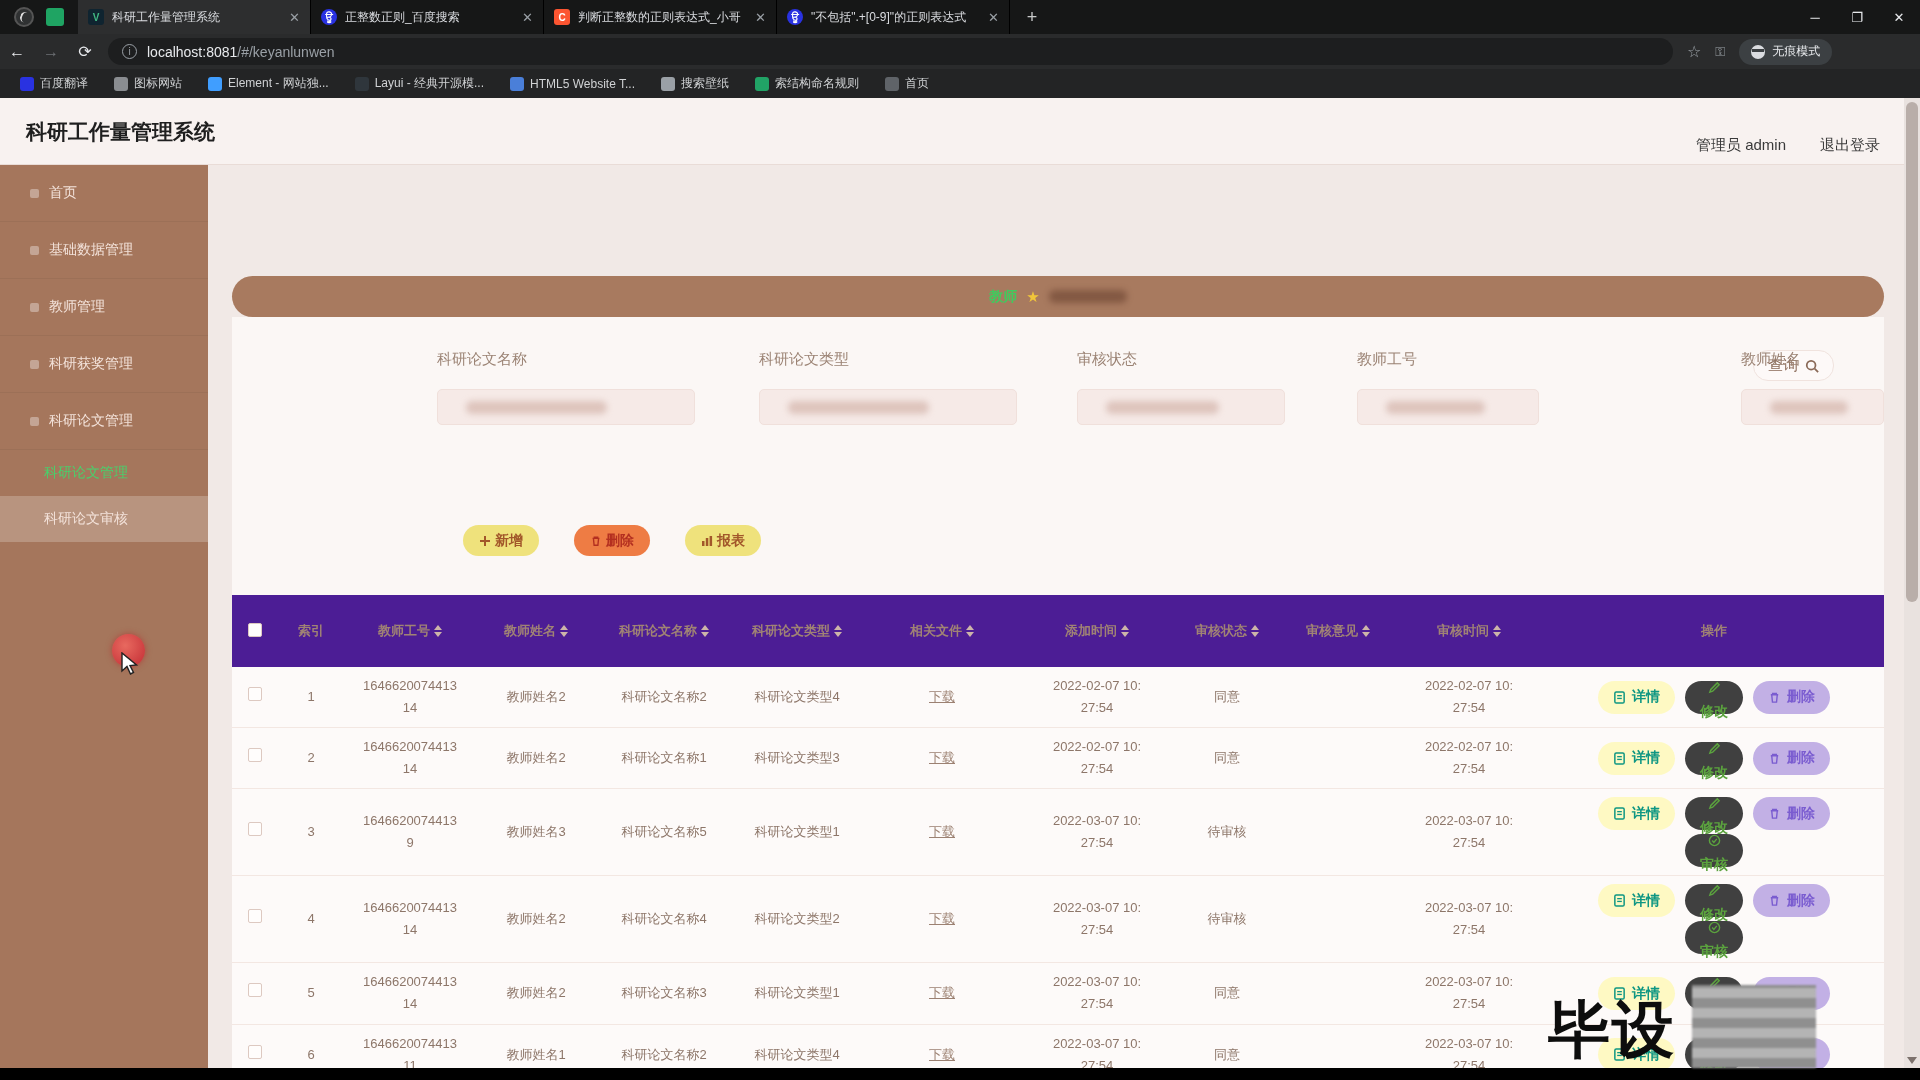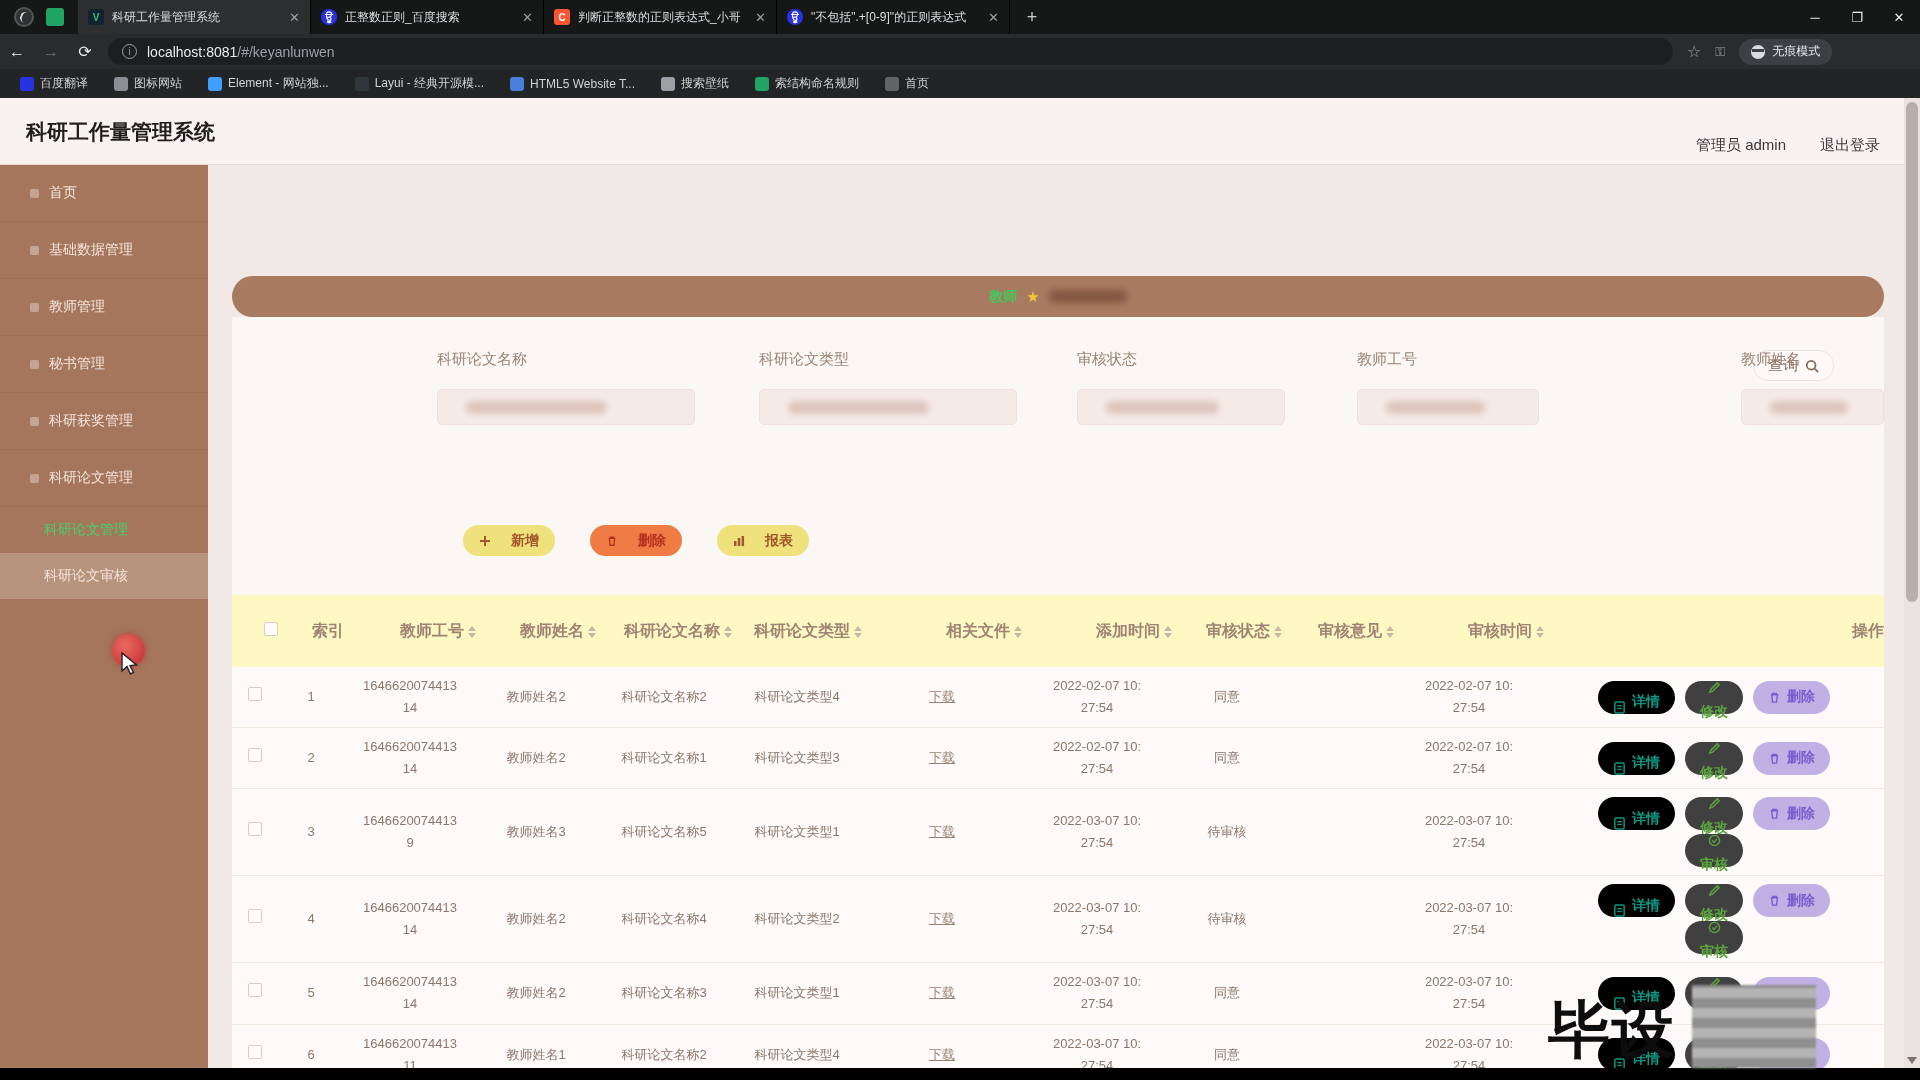--- a/index.html
+++ b/index.html
@@ -65,37 +65,37 @@
   .content-card { position:absolute; left:24px; top:152px; width:1652px; height:751px; background:#fbf7f5; }
 
   .filters { position:absolute; left:24px; top:185px; width:1652px; height:130px; }
   .fgroup { position:absolute; top:0; }
   .flabel { font-size:15px; color:#9b8374; margin-bottom:20px; }
   .finput { height:36px; background:#f6eae7; border:1px solid #f0e0db; border-radius:5px; position:relative; }
   .finput .ph { position:absolute; left:28px; top:11px; height:13px; width:55%; background:rgba(193,150,138,0.45); border-radius:6px; filter:blur(3px); }
   .searchbtn { position:absolute; right:50px; top:0; display:flex; align-items:center; gap:7px; color:#8a6a58; font-size:15px; background:#fdf9f8; border:1px solid #f0e3de; border-radius:15px; padding:5px 14px; }
 
   .toolbar { position:absolute; left:255px; top:360px; display:flex; gap:35px; }
-  .tbtn { height:31px; border-radius:16px; display:flex; align-items:center; gap:20px; padding:0 16px; font-size:14px; font-weight:bold; }
+  .tbtn { height:31px; border-radius:16px; display:flex; align-items:center; gap:4px; padding:0 16px; font-size:14px; font-weight:bold; }
   .tbtn.yellow { background:#efe27c; color:#a2572a; }
   .tbtn.orange { background:#ee7c44; color:#b32f20; }
 
   table.grid { position:absolute; left:24px; top:430px; width:1652px; border-collapse:collapse; table-layout:fixed; background:#fdfaf9; }
-  table.grid th { height:72px; background:#fef9c3; color:#a08374; font-size:16px; font-weight:bold; text-align:right; }
+  table.grid th { height:72px; background:#4c1d95; color:#a08374; font-size:13px; font-weight:bold; text-align:center; }
   table.grid td { border-bottom:1px solid #f3e7e2; color:#8d7669; font-size:13px; text-align:center; padding:8px 4px; vertical-align:middle; line-height:1.7; }
   .sorter { display:inline-block; vertical-align:-2px; margin-left:4px; }
   .sorter i { display:block; width:0; height:0; border-left:4px solid transparent; border-right:4px solid transparent; }
   .sorter .up { border-bottom:5px solid #cdb5a9; margin-bottom:2px; }
   .sorter .dn { border-top:5px solid #cdb5a9; }
   .ckbox { display:inline-block; width:14px; height:14px; border:1px solid #ddc9c1; border-radius:2px; background:#fffdfc; }
   .dl { color:#9c8172; text-decoration:underline; }
   .btnrow { display:flex; gap:10px; justify-content:center; }
   .btnrow2 { display:flex; justify-content:center; margin-top:4px; }
   .abtn { height:33px; border-radius:17px; display:flex; align-items:center; gap:6px; padding:0 15px; font-size:14px; font-weight:bold; }
-  .abtn.teal { background:#000000; color:#0e9683;align-items:flex-end; }
+  .abtn.teal { background:#fef9c3; color:#0e9683; }
   .abtn.green { background:#404040; color:#5ba33e;flex-direction:column; }
   .abtn.purple { background:#c2b0e5; color:#7a5cd0; }
   .ic { flex:none; }
 
   .vscroll { position:absolute; right:0; top:98px; width:16px; height:970px; background:#e9e2df; }
   .vthumb { position:absolute; left:2px; top:4px; width:12px; height:500px; background:#b9aea9; border-radius:6px; }
   .varrow { position:absolute; left:3px; bottom:4px; width:0; height:0; border-left:5px solid transparent; border-right:5px solid transparent; border-top:7px solid #7d726d; }
 
   .blackbar { position:absolute; left:0; top:1068px; width:1920px; height:12px; background:#000; }
 
@@ -212,24 +212,20 @@
         <span class="sq"></span>
         <span>首页</span>
       </div>
       <div class="side-item">
         <span class="sq"></span>
         <span>基础数据管理</span>
       </div>
       <div class="side-item">
         <span class="sq"></span>
         <span>教师管理</span>
-      </div>
-      <div class="side-item">
-        <span class="sq"></span>
-        <span>秘书管理</span>
       </div>
       <div class="side-item">
         <span class="sq"></span>
         <span>科研获奖管理</span>
       </div>
       <div class="side-item">
         <span class="sq"></span>
         <span>科研论文管理</span>
       </div>
       <div class="side-item child active-green">

